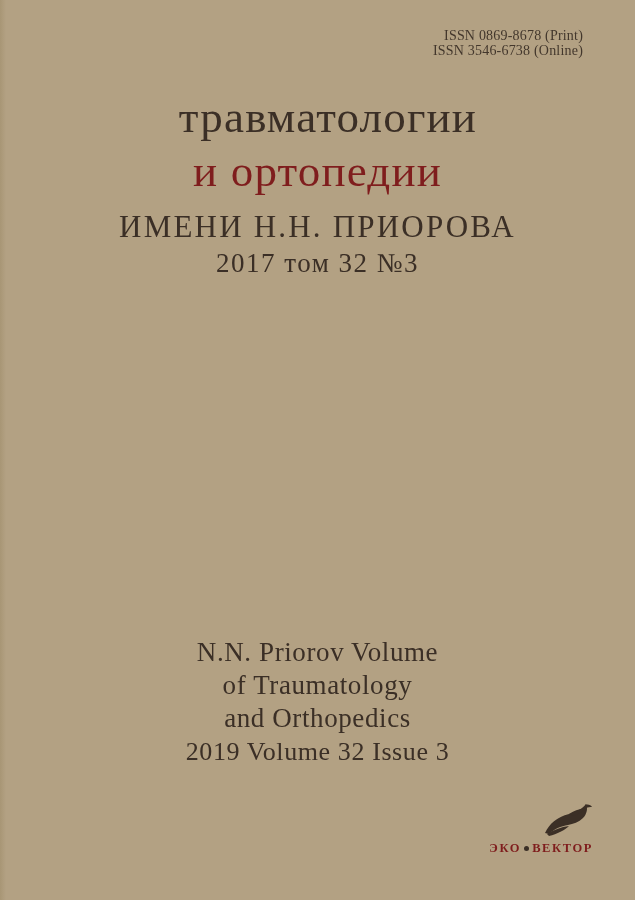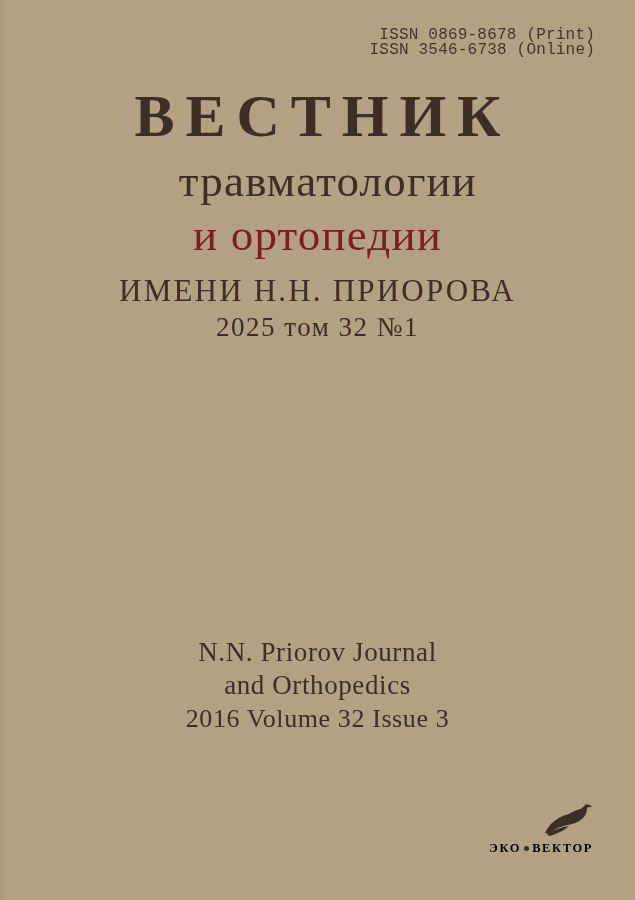--- a/index.html
+++ b/index.html
@@ -27,25 +27,25 @@
     left: 0;
     top: 0;
     width: 6px;
     height: 900px;
     background: linear-gradient(to right, #a3916f 0%, #b3a183 100%);
     opacity: 0.7;
   }
   .issn-block {
     position: absolute;
     top: 28px;
-    right: 40px;
+    right: 52px;
     text-align: right;
     color: #43372c;
-    font-family: Liberation Mono, monospace;
-    font-size: 16px;
+    font-family: Liberation Serif, serif;
+    font-size: 14px;
     line-height: 15px;
     letter-spacing: 0.2px;
   }
   .title-block {
     position: absolute;
     top: 84px;
     left: 0;
     width: 635px;
     text-align: center;
     color: #3e3026;
@@ -115,21 +115,21 @@
     font-size: 26px;
     font-weight: 400;
     line-height: 33px;
     letter-spacing: 0.6px;
   }
   .publisher {
     position: absolute;
     right: 42px;
     bottom: 44px;
     text-align: left;
-    color: #000000;
+    color: #7f1d1d;
   }
   .publisher-mark {
     display: block;
     margin-left: auto;
     margin-bottom: 3px;
   }
   .publisher-name {
     font-family: "Liberation Serif", serif;
     font-size: 12.5px;
     font-weight: 700;
@@ -152,31 +152,31 @@
 <div class="cover">
 
   <div class="spine-edge"></div>
 
   <div class="issn-block">
     <div>ISSN 0869-8678 (Print)</div>
     <div>ISSN 3546-6738 (Online)</div>
   </div>
 
   <div class="title-block">
-    <div class="t-vestnik">ВЕСТНИК</div>
     <div class="t-line2">травматологии</div>
     <div class="t-line3">и ортопедии</div>
     <div class="t-priorov">ИМЕНИ Н.Н. ПРИОРОВА</div>
-    <div class="t-issue-ru">2025 том 32 №1</div>
+    <div class="t-issue-ru">2017 том 32 №3</div>
   </div>
 
   <div class="en-block">
-    <div class="en-line">N.N. Priorov Journal</div>
+    <div class="en-line">N.N. Priorov Volume</div>
+    <div class="en-line">of Traumatology</div>
     <div class="en-line">and Orthopedics</div>
-    <div class="en-issue">2016 Volume 32 Issue 3</div>
+    <div class="en-issue">2019 Volume 32 Issue 3</div>
   </div>
 
   <div class="publisher">
     <svg class="publisher-mark" width="54" height="36" viewBox="0 0 54 36">
       <path d="M6 31 C10 22, 18 15, 30 12 C38 10, 44 6, 47 2 C49 6, 48 12, 44 16 C40 20, 34 22, 29 23 C22 24, 15 27, 10 32 Z" fill="#3b2f26"></path>
       <path d="M30 12 C34 9, 40 7, 46 6 C44 9, 40 12, 35 14 Z" fill="#3b2f26"></path>
       <path d="M46 3 C49 2, 52 3, 53 5 C51 5, 49 5, 47 6 Z" fill="#3b2f26"></path>
       <path d="M8 32 C14 28, 22 25, 30 24 C26 28, 18 32, 10 34 Z" fill="#3b2f26"></path>
     </svg>
     <div class="publisher-name">

